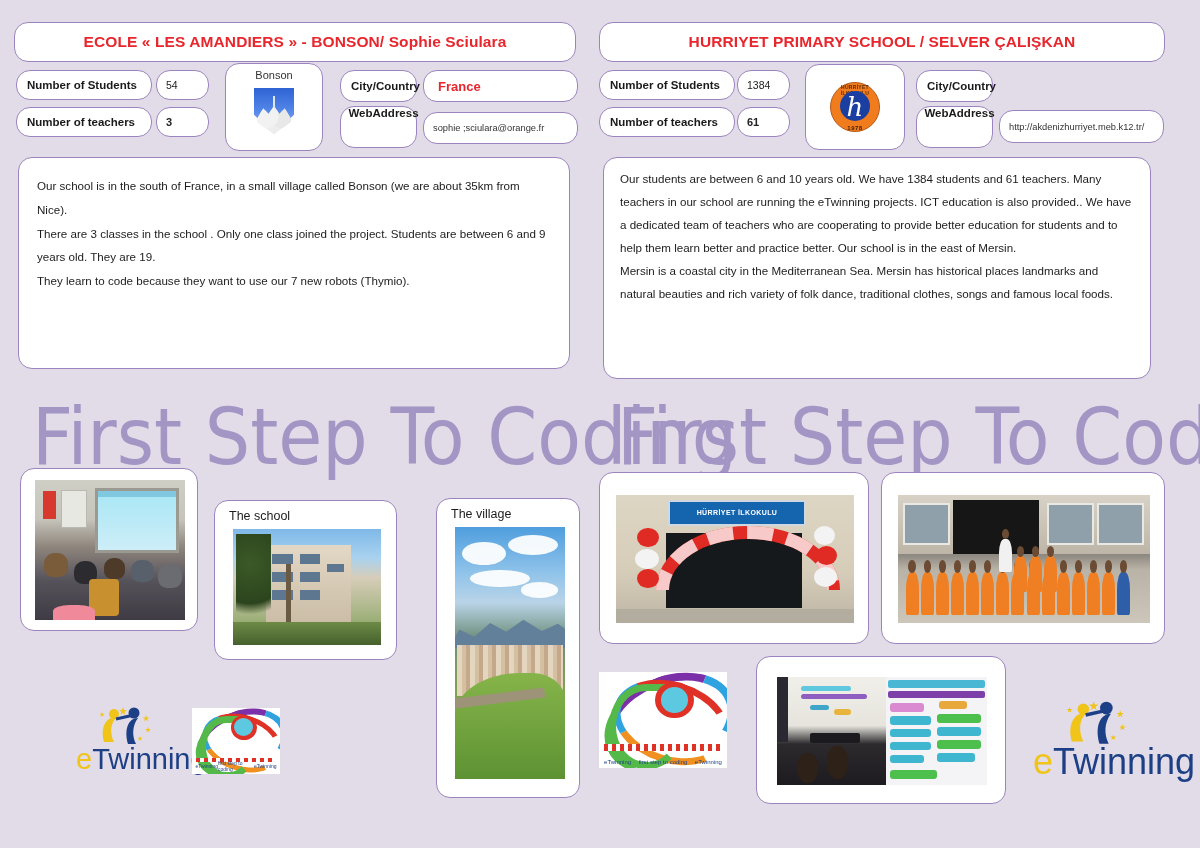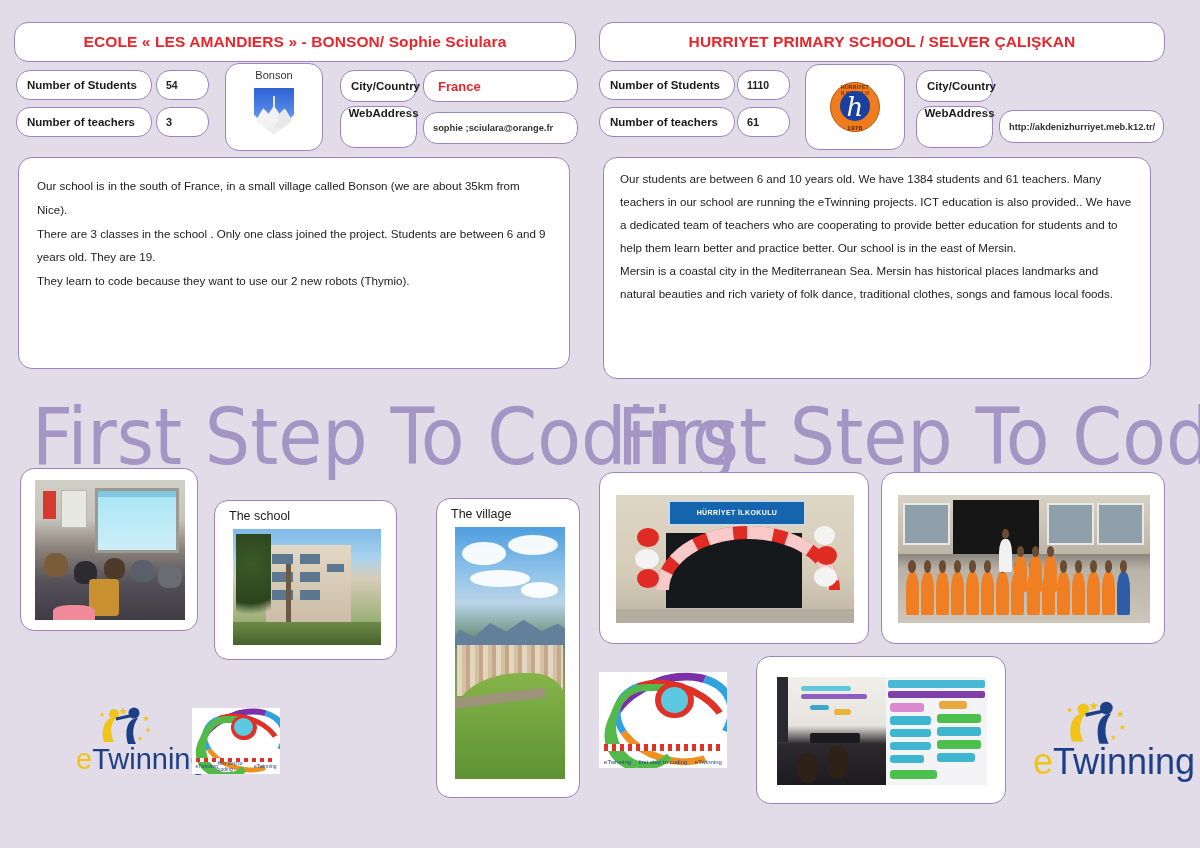--- a/index.html
+++ b/index.html
@@ -41,21 +41,21 @@
   .lbl-box{
     display:flex;align-items:center;
     padding-left:10px;
     font-size:11.5px;font-weight:bold;color:#1a1a1a;
     line-height:1.12;
   }
   .lbl-box.two-line{align-items:flex-start;justify-content:center;}
   .val-box{
     display:flex;align-items:center;
     padding-left:9px;
-    font-size:10.5px;color:#222;font-weight:bold;
+    font-size:10.5px;color:#222;
   }
   .val-box.bold{font-weight:bold;font-size:11px;}
   .val-box.red{color:#e8262c;font-weight:bold;font-size:13px;padding-left:14px;}
   .val-box.small{font-size:9.3px;color:#333;}
 
   
   .crest-card{display:flex;flex-direction:column;align-items:center;justify-content:flex-start;padding-top:5px;}
   .crest-name{font-size:11px;color:#333;margin-bottom:7px;}
 
   
@@ -234,21 +234,21 @@
     <span>Web</span>
     <span>Address</span>
   </div>
   <div class="card val-box small" style="left:423px;top:112px;width:155px;height:32px;">
     <span>sophie ;sciulara@orange.fr</span>
   </div>
 
   <div class="card desc" style="left:18px;top:157px;width:552px;height:212px;">
     <p>Our school is in the south of France, in a small village called Bonson (we are about 35km from Nice).</p>
     <p>There are 3 classes in the school . Only one class joined the project. Students are between 6 and 9 years old. They are 19.</p>
-    <p>They learn to code because they want to use our 2  new robots (Thymio).</p>
+    <p>They learn to code because they want to use our 7  new robots (Thymio).</p>
   </div>
 
   <div class="wordart" style="left:32px;top:398px;">First Step To Coding</div>
 
   <div class="card photo-card" style="left:20px;top:468px;width:178px;height:163px;">
     <div class="photo ph-classroom" style="left:14px;top:11px;width:150px;height:140px;">
       <div class="poster"></div>
         <div class="poster2"></div>
       <div class="board">
           <div class="bar"></div>
@@ -337,21 +337,21 @@
 <div class="panel right">
 
   <div class="card title-bar" style="left:18px;top:22px;width:566px;height:40px;">
     <span class="title-text">HURRIYET PRIMARY SCHOOL  / SELVER ÇALIŞKAN</span>
   </div>
 
   <div class="card lbl-box" style="left:18px;top:70px;width:136px;height:30px;">
     <span>Number of Students</span>
   </div>
   <div class="card val-box" style="left:156px;top:70px;width:53px;height:30px;">
-    <span>1110</span>
+    <span>1384</span>
   </div>
 
   <div class="card lbl-box" style="left:18px;top:107px;width:136px;height:30px;">
     <span>Number of teachers</span>
   </div>
   <div class="card val-box bold" style="left:156px;top:107px;width:53px;height:30px;">
     <span>61</span>
   </div>
 
   <div class="card crest-card" style="left:224px;top:64px;width:100px;height:86px;justify-content:center;padding-top:0;">

